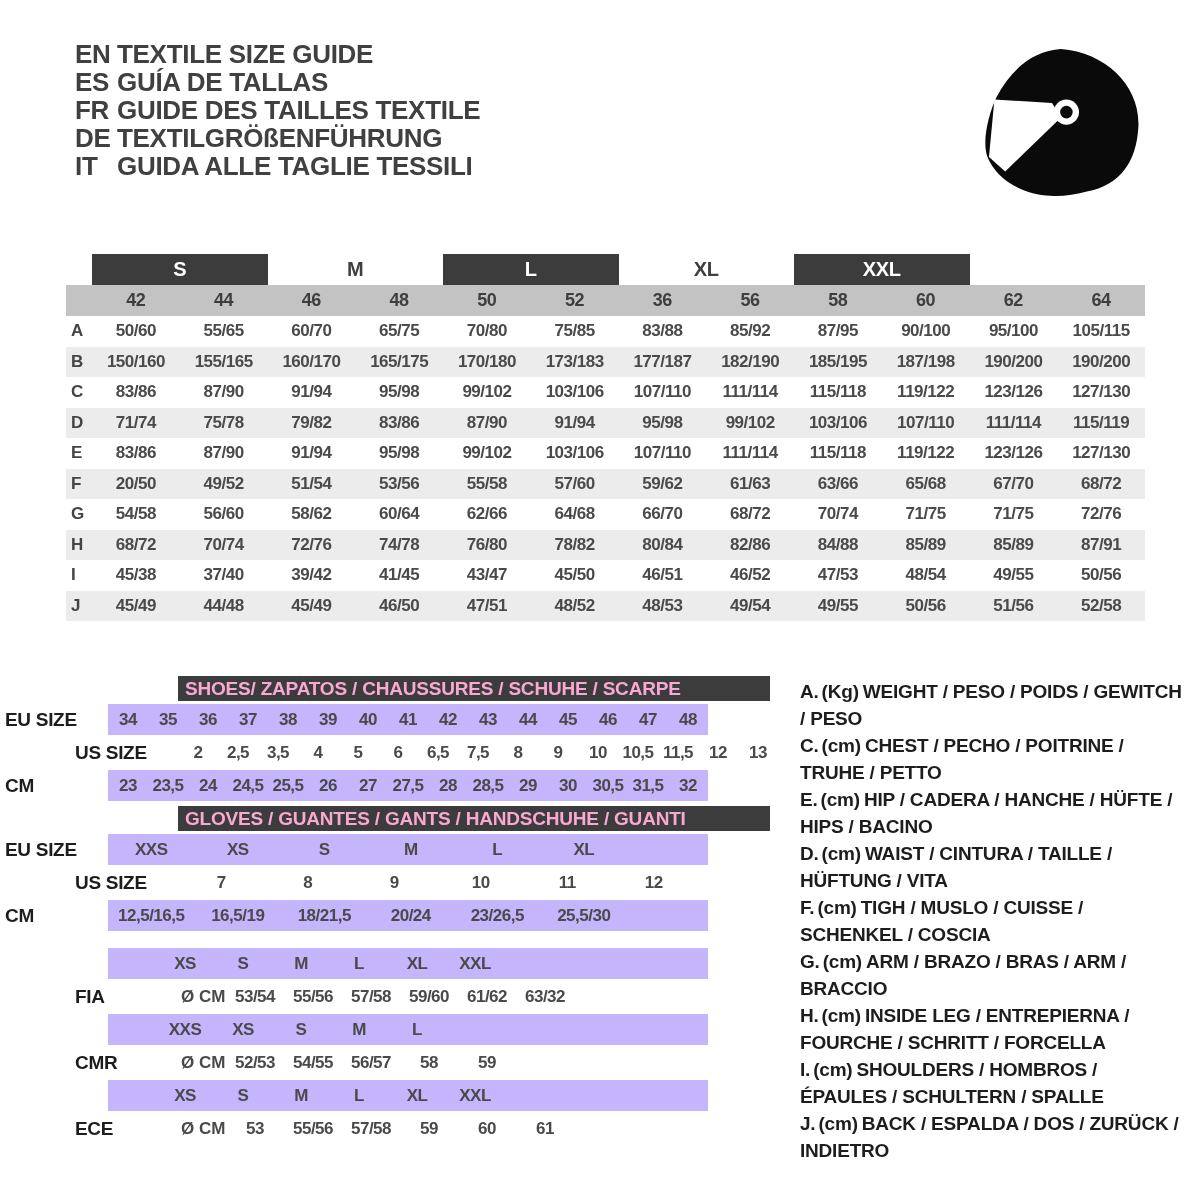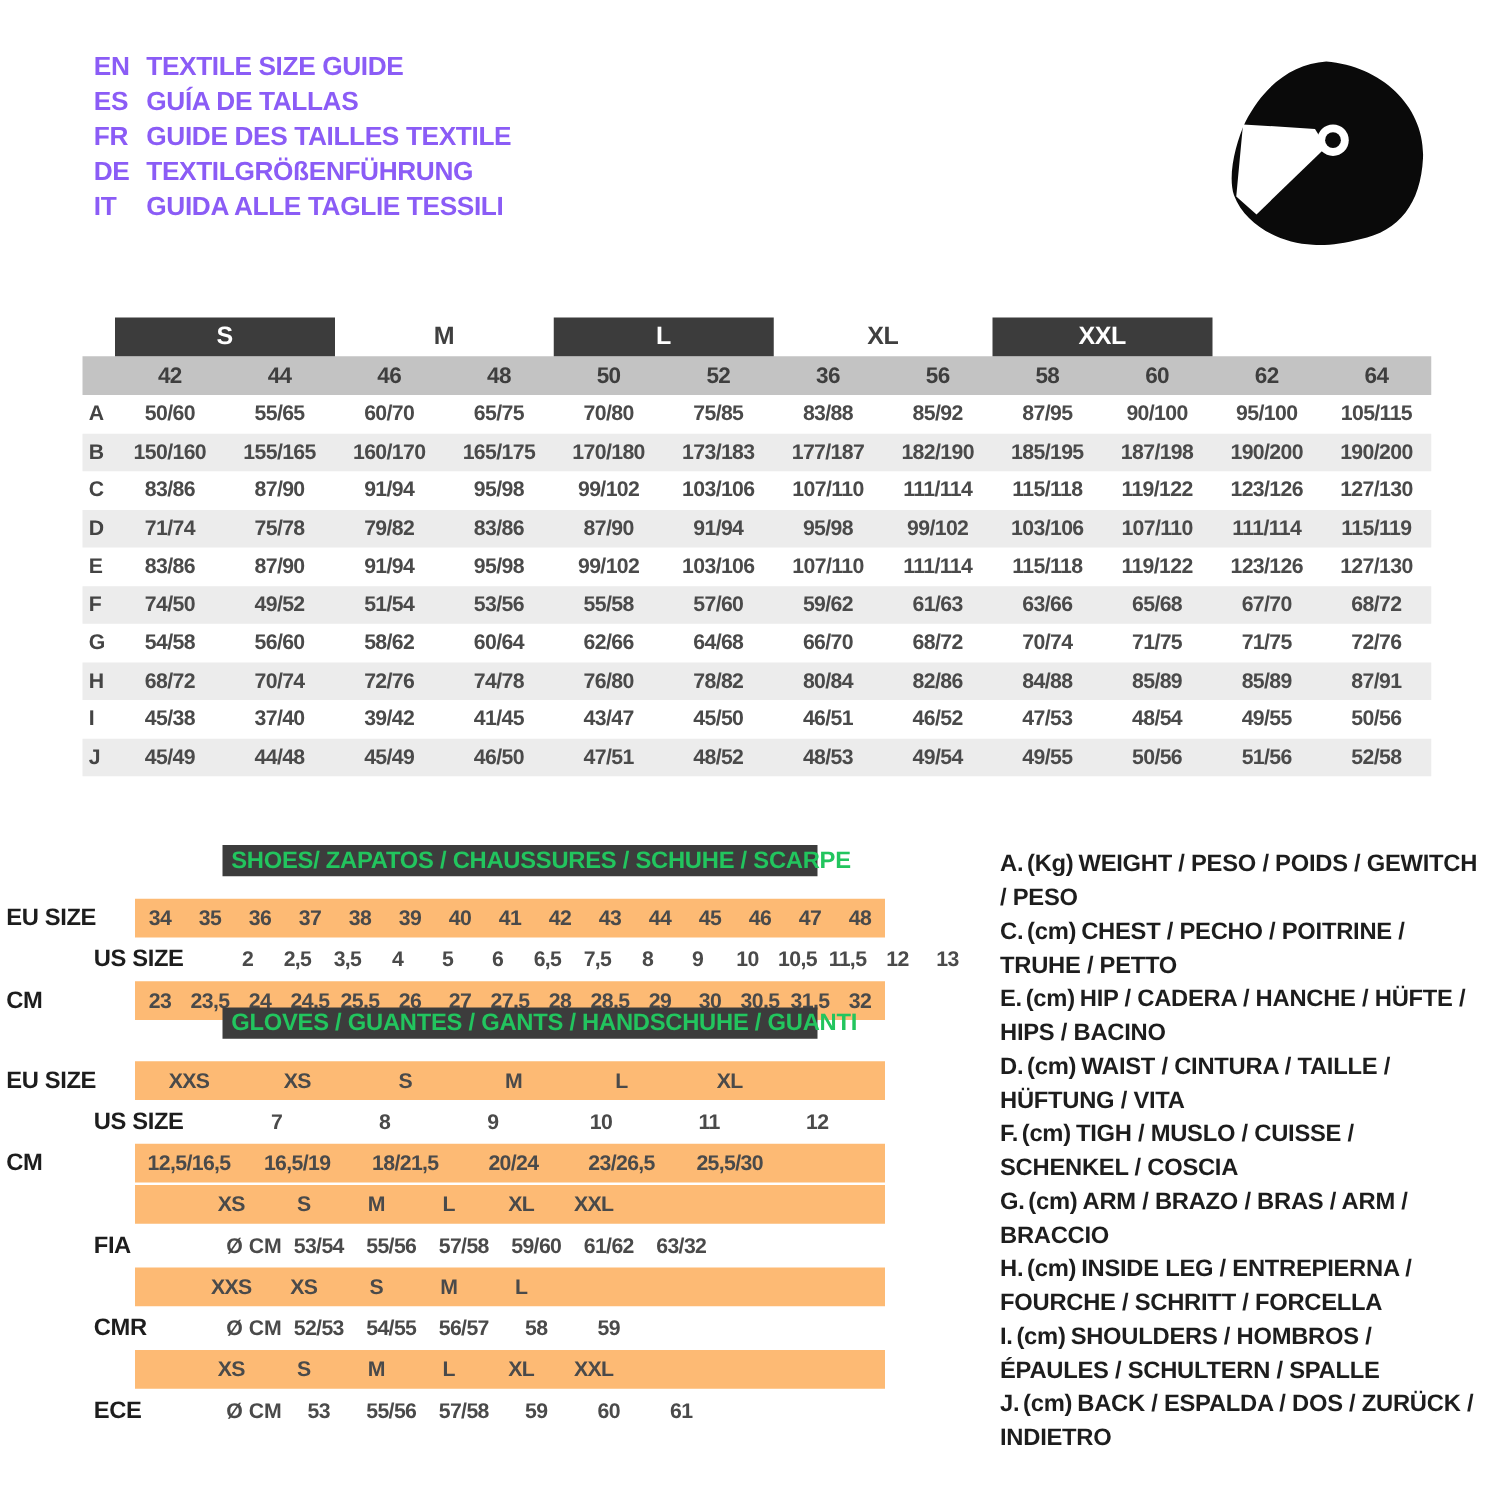--- a/index.html
+++ b/index.html
@@ -2,22 +2,22 @@
 <html><head>
 <meta charset="utf-8">
 <style>
   * { margin:0; padding:0; box-sizing:border-box; }
   html,body { width:1200px; height:1200px; background:#fff;
     font-family:"Liberation Sans", sans-serif; }
   body { position:relative; overflow:hidden; color:#454545; }
 
   
   .lang { position:absolute; left:75px; top:40px; }
-  .lang-row { display:flex; font-size:21px; font-weight:700; line-height:28px;
-    color:#8b5cf6; letter-spacing:-0.3px; }
+  .lang-row { display:flex; font-size:26px; font-weight:700; line-height:28px;
+    color:#404040; letter-spacing:-0.3px; }
   .lang-code { width:42px; flex:0 0 42px; }
 
   
   .helmet-logo { position:absolute; left:962px; top:28px; width:198px; height:188px; }
 
   
   .sizes { position:absolute; left:66px; top:254px; width:1079px; }
   .st-header { display:grid; grid-template-columns:26px repeat(12,1fr); height:31px; }
   .st-group { display:flex; align-items:center; justify-content:center;
     font-size:20px; font-weight:700; color:#3f3f3f; letter-spacing:-0.3px; }
@@ -31,27 +31,27 @@
     font-size:17px; font-weight:700; color:#4a4a4a; letter-spacing:-0.5px;
     white-space:nowrap; overflow:visible; }
   .band-values .cell { font-size:18px; color:#3e3e3e; }
   .st-rows .st-flex:nth-child(even) { background:#ececec; }
 
   
   .sub { position:absolute; left:66px; width:714px; }
   #shoes   { top:676px; }
   #gloves  { top:806px; }
   #helmets { top:948px; }
-  .sub-bar { margin-left:112px; width:476px; height:25px; background:#3c3c3c;
-    color:#22c55e; display:flex; align-items:center; padding-left:7px;
-    font-size:19px; font-weight:700; letter-spacing:-0.2px; margin-bottom:18px;
+  .sub-bar { margin-left:112px; width:592px; height:25px; background:#3c3c3c;
+    color:#f9a8d4; display:flex; align-items:center; padding-left:7px;
+    font-size:19px; font-weight:700; letter-spacing:-0.2px; margin-bottom:3px;
     white-space:nowrap; }
   .sub-row { position:relative; margin-left:112px; width:600px; height:31px;
     display:flex; align-items:center; margin-bottom:2px; }
-  .sub-row.grey { background:#fdba74;margin-left:42px; }
+  .sub-row.grey { background:#c4b5fd;margin-left:42px; }
   .sub-label { position:absolute; left:-103px; width:100px; font-size:19px;
     font-weight:700; color:#1d1d1d; letter-spacing:-0.3px; white-space:nowrap; }
   .cols15 { display:grid; grid-template-columns:repeat(15,40px); width:100%; }
   .cols6  { display:grid; grid-template-columns:repeat(6,86.5px); width:100%; }
   .h-first { width:48px; flex:0 0 48px; display:flex; align-items:center;
     padding-left:3px; font-size:17px; font-weight:700; color:#4a4a4a;
     white-space:nowrap; }
   .h-cells { display:grid; grid-template-columns:repeat(6,58px); }
 
   
@@ -201,21 +201,21 @@
           <div class="cell">111/114</div>
           <div class="cell">115/118</div>
           <div class="cell">119/122</div>
           <div class="cell">123/126</div>
           <div class="cell">127/130</div>
         </div>
     </div>
     <div class="st-flex">
       <div class="st-letter">F</div>
       <div class="st-values">
-          <div class="cell">74/50</div>
+          <div class="cell">20/50</div>
           <div class="cell">49/52</div>
           <div class="cell">51/54</div>
           <div class="cell">53/56</div>
           <div class="cell">55/58</div>
           <div class="cell">57/60</div>
           <div class="cell">59/62</div>
           <div class="cell">61/63</div>
           <div class="cell">63/66</div>
           <div class="cell">65/68</div>
           <div class="cell">67/70</div>

